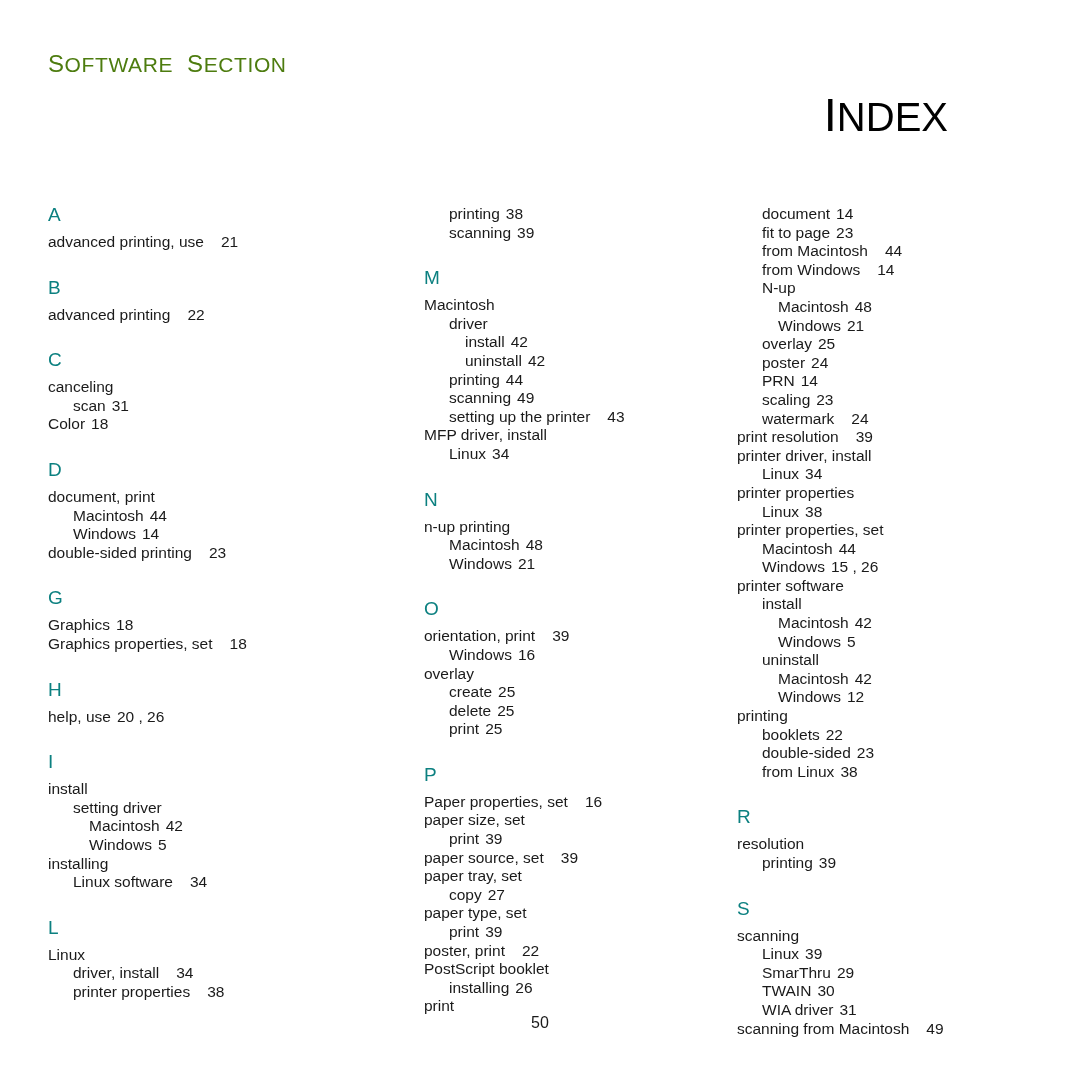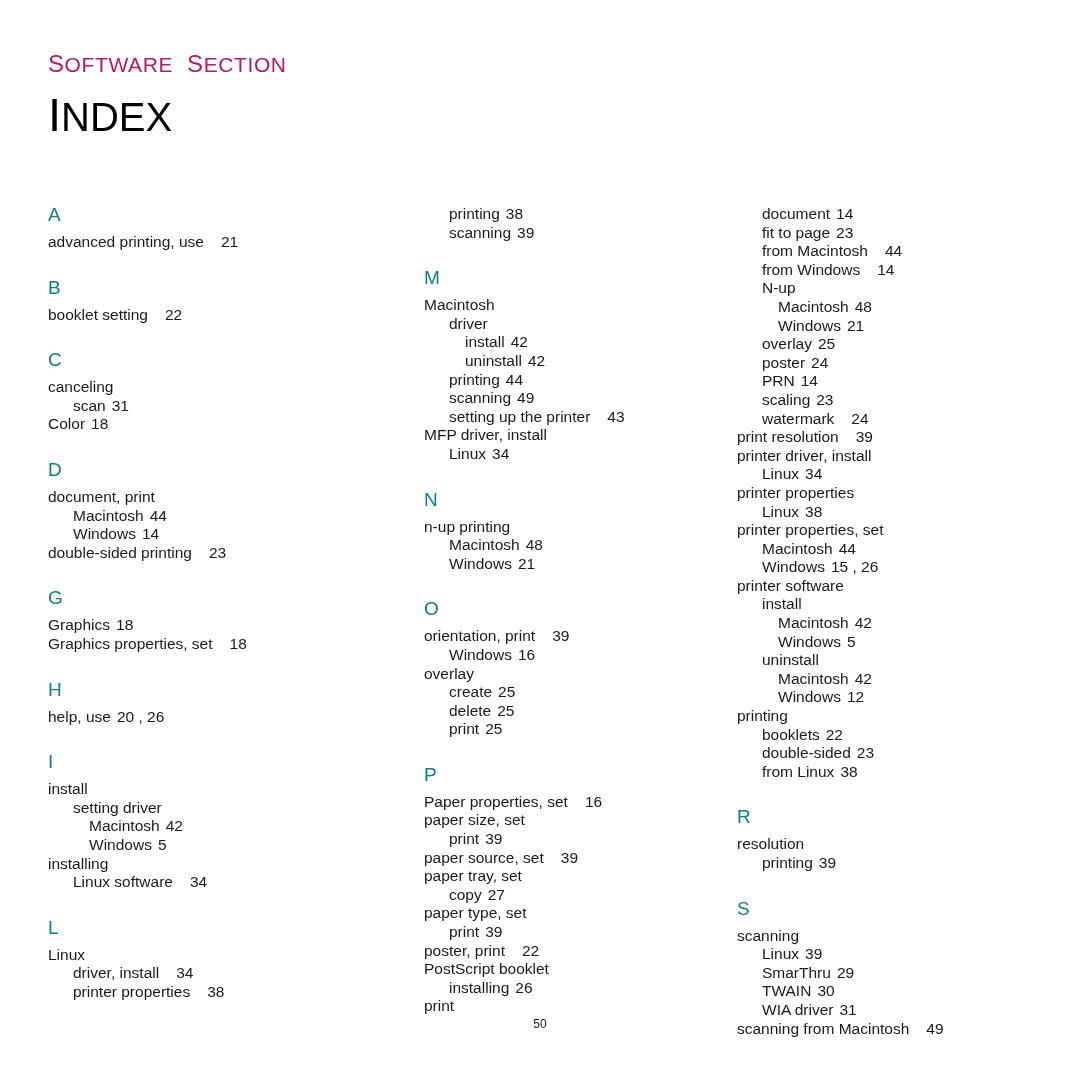--- a/index.html
+++ b/index.html
@@ -26,37 +26,38 @@
   
   .header {
     position: absolute;
     left: 48px;
     top: 52px;
     width: 900px;
   }
   .kicker {
     font-size: 21px;
     letter-spacing: 0.6px;
-    color: #be185d;
+    color: #4d7c0f;
     line-height: 1.0;
     white-space: pre;
   }
   .kicker .cap {
     font-size: 24px;
   }
   .kicker .gap {
     display: inline-block;
     width: 14px;
   }
   .doc-title {
     margin-top: 15px;
     font-size: 40px;
     line-height: 1.0;
     color: #000000;
     white-space: pre;
+    text-align: right;
   }
   .doc-title .cap {
     font-size: 47px;
   }
 
   
   .columns {
     position: absolute;
     left: 0;
     top: 205px;
@@ -108,21 +109,21 @@
 
   
   .footer {
     position: absolute;
     left: 0;
     top: 1014px;
     width: 1080px;
     text-align: center;
   }
   .page-number {
-    font-size: 12px;
+    font-size: 16px;
     color: #1a1a1a;
     margin-top: 28px;
   }
 </style>
 </head>
 <body>
 
 <div class="page">
 
   <div class="header">
@@ -131,21 +132,21 @@
   </div>
 
   <div class="columns">
     <div class="col col-1">
         <div class="block">
           <div class="letter">A</div>
           <div class="entry lvl0"><span>advanced printing, use</span><span class="sp-wide"></span><span class="pg">21</span></div>
         </div>
         <div class="block">
           <div class="letter">B</div>
-          <div class="entry lvl0"><span>booklet setting</span><span class="sp-wide"></span><span class="pg">22</span></div>
+          <div class="entry lvl0"><span>advanced printing</span><span class="sp-wide"></span><span class="pg">22</span></div>
         </div>
         <div class="block">
           <div class="letter">C</div>
           <div class="entry lvl0"><span>canceling</span></div>
           <div class="entry lvl1"><span>scan</span><span class="sp-narrow"></span><span class="pg">31</span></div>
           <div class="entry lvl0"><span>Color</span><span class="sp-narrow"></span><span class="pg">18</span></div>
         </div>
         <div class="block">
           <div class="letter">D</div>
           <div class="entry lvl0"><span>document, print</span></div>

